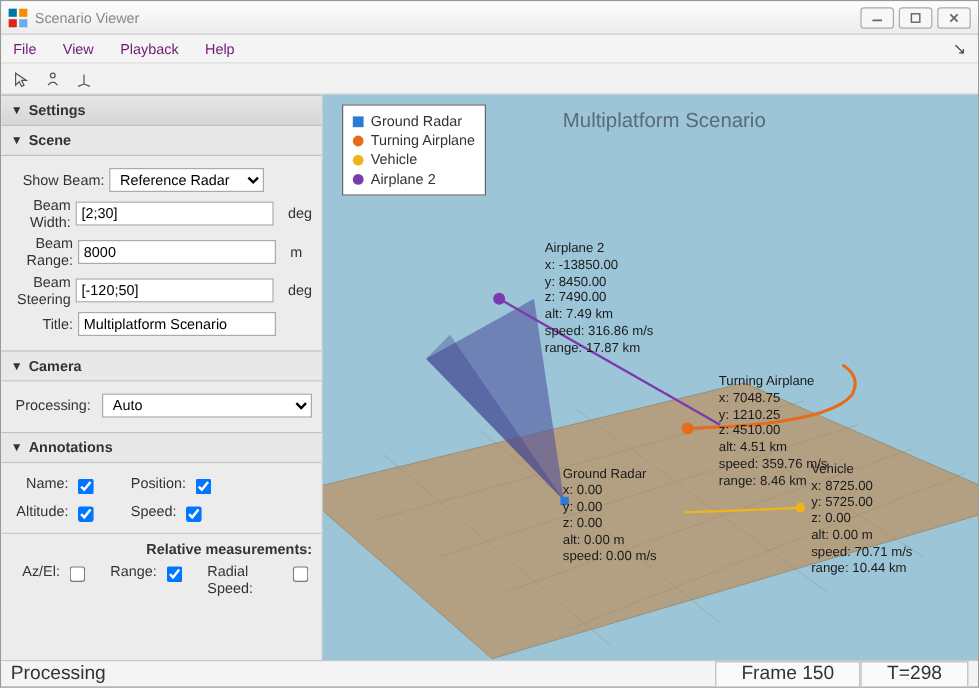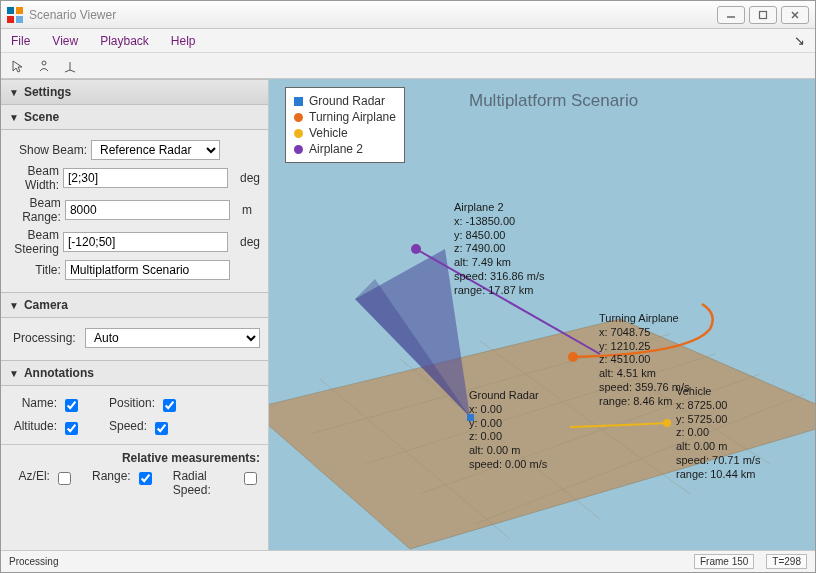--- a/index.html
+++ b/index.html
@@ -109,24 +109,24 @@
     position:absolute; top:12px; left:200px;
     color:#5a6a78; font-size:17px;
   }
   .anno {
     position:absolute; font-size:11px; color:#1a1a1a; line-height:1.25;
     white-space:nowrap; z-index:5;
   }
   .status {
     height:22px; border-top:1px solid #c8c8c8;
     background:#f4f4f4; display:flex; align-items:center;
-    padding: 0 8px; font-size:10px;
+    padding: 0 8px; font-size:16px;
   }
   .status .spacer { flex:1; }
-  .status .cell { border:1px solid #bbb; padding:1px 5px; margin-left:12px; background:#fafafa;}
+  .status .cell { border:1px solid #bbb; padding:1px 21px; margin-left:0; background:#fafafa;}
   svg.scene { position:absolute; inset:0; width:100%; height:100%; z-index:1; }
 </style>
 </head>
 <body>
 
 <div class="titlebar">
   <span class="logo">
     <svg viewBox="0 0 16 16">
         <rect x="0" y="0" width="7" height="7" fill="#0076a8"></rect>
         <rect x="9" y="0" width="7" height="7" fill="#f28c00"></rect>

